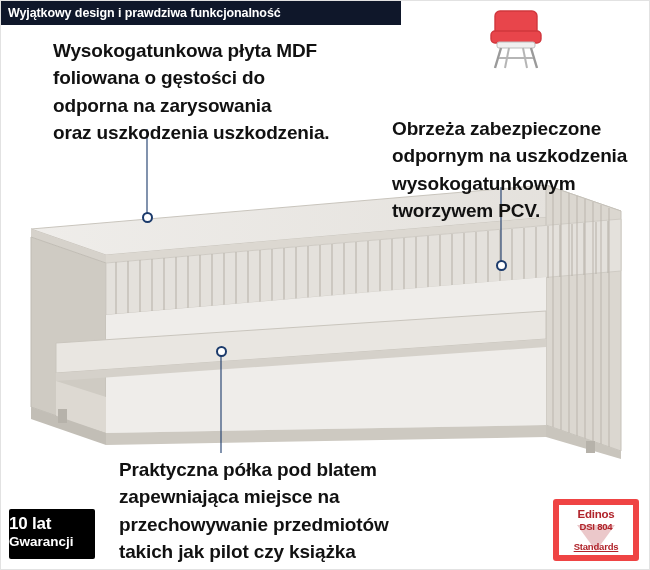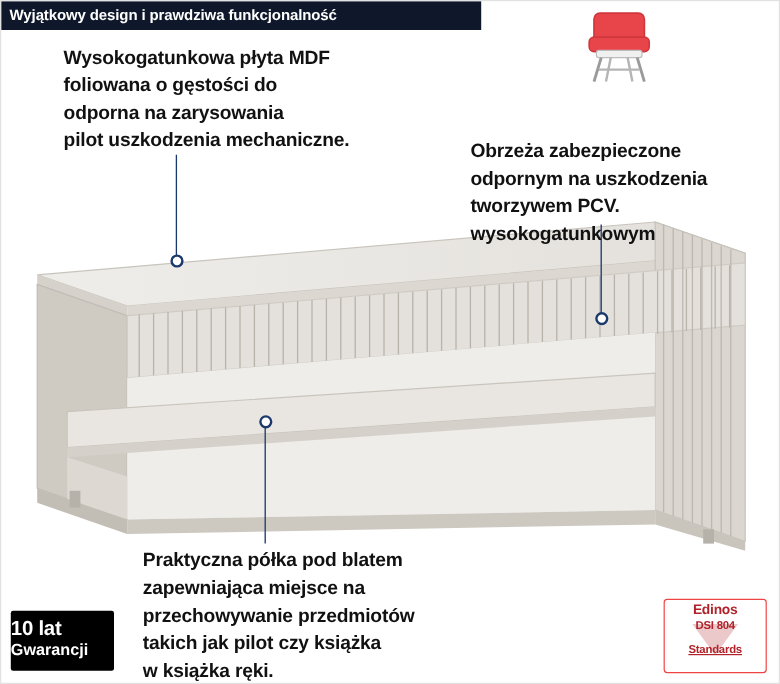--- a/index.html
+++ b/index.html
@@ -63,21 +63,21 @@
     font-size: 31px;
     font-weight: bold;
     letter-spacing: 0.5px;
     color: #1a1a1a;
     font-family: "Liberation Sans", sans-serif;
   }
 
   
   .callout {
     position: absolute;
-    font-size: 16px;
+    font-size: 19px;
     font-weight: bold;
     color: #111111;
     line-height: 1.44;
     letter-spacing: -0.15px;
   }
   .callout span { display: block; }
   #callout-mdf { left: 52px; top: 36px; width: 300px; }
   #callout-pcv { left: 391px; top: 114px; width: 240px; }
   #callout-shelf { left: 118px; top: 455px; width: 300px; }
 
@@ -118,21 +118,21 @@
     line-height: 17px;
   }
 
   
   .edinos {
     position: absolute;
     right: 10px;
     bottom: 8px;
     width: 86px;
     height: 62px;
-    border: 1px solid #ef4444;
+    border: 6px solid #ef4444;
     border-radius: 3px;
     background: #ffffff;
     box-sizing: border-box;
     text-align: center;
     overflow: hidden;
   }
   .edinos .e-top {
     font-size: 11.5px;
     font-weight: bold;
     color: #b0232a;
@@ -291,28 +291,28 @@
       <line x1="22" y1="39" x2="18" y2="59" stroke="#b5b5b5" stroke-width="2"></line>
       <line x1="36" y1="39" x2="40" y2="59" stroke="#b5b5b5" stroke-width="2"></line>
       <line x1="12" y1="49" x2="46" y2="49" stroke="#b5b5b5" stroke-width="1.8"></line>
     </svg>
   </div>
 
   <div class="callout" id="callout-mdf">
     <span>Wysokogatunkowa płyta MDF</span>
     <span>foliowana o gęstości do</span>
     <span>odporna na zarysowania</span>
-    <span>pilot uszkodzenia mechaniczne.</span>
+    <span>oraz uszkodzenia uszkodzenia.</span>
   </div>
 
   <div class="callout" id="callout-pcv">
     <span>Obrzeża zabezpieczone</span>
     <span>odpornym na uszkodzenia</span>
+    <span>wysokogatunkowym</span>
     <span>tworzywem PCV.</span>
-    <span>wysokogatunkowym</span>
   </div>
 
   <div class="callout" id="callout-shelf">
     <span>Praktyczna półka pod blatem</span>
     <span>zapewniająca miejsce na</span>
     <span>przechowywanie przedmiotów</span>
     <span>takich jak pilot czy książka</span>
     <span>w książka ręki.</span>
   </div>
 

